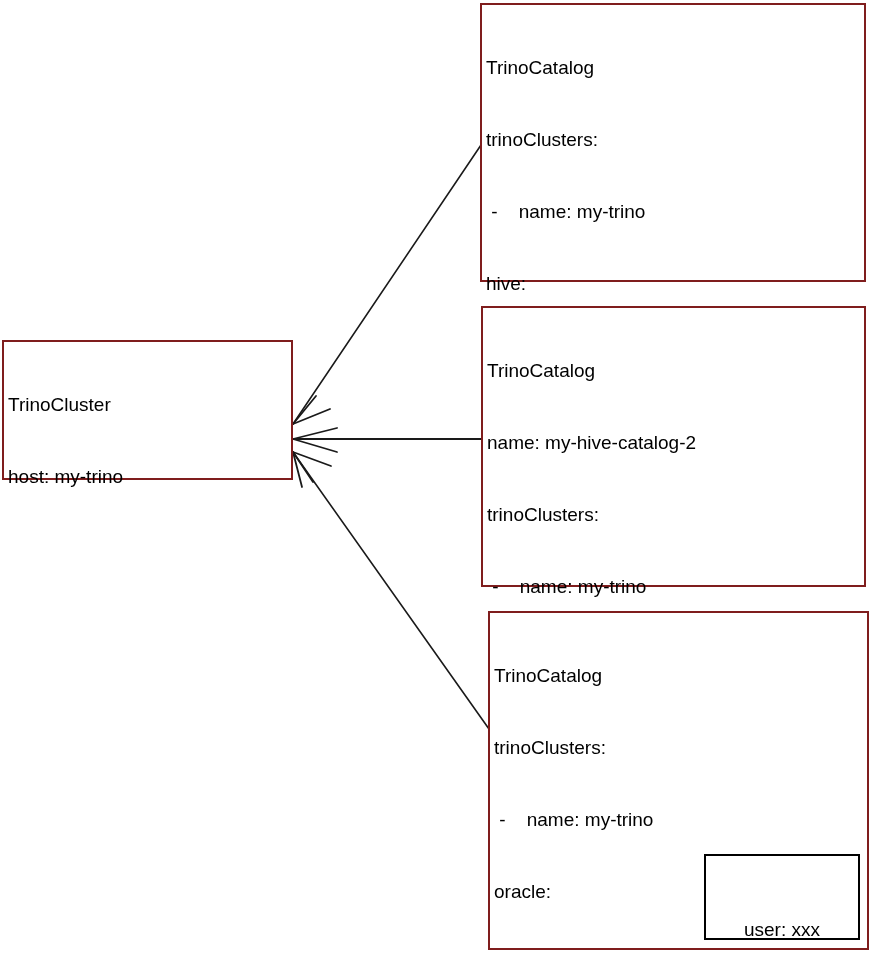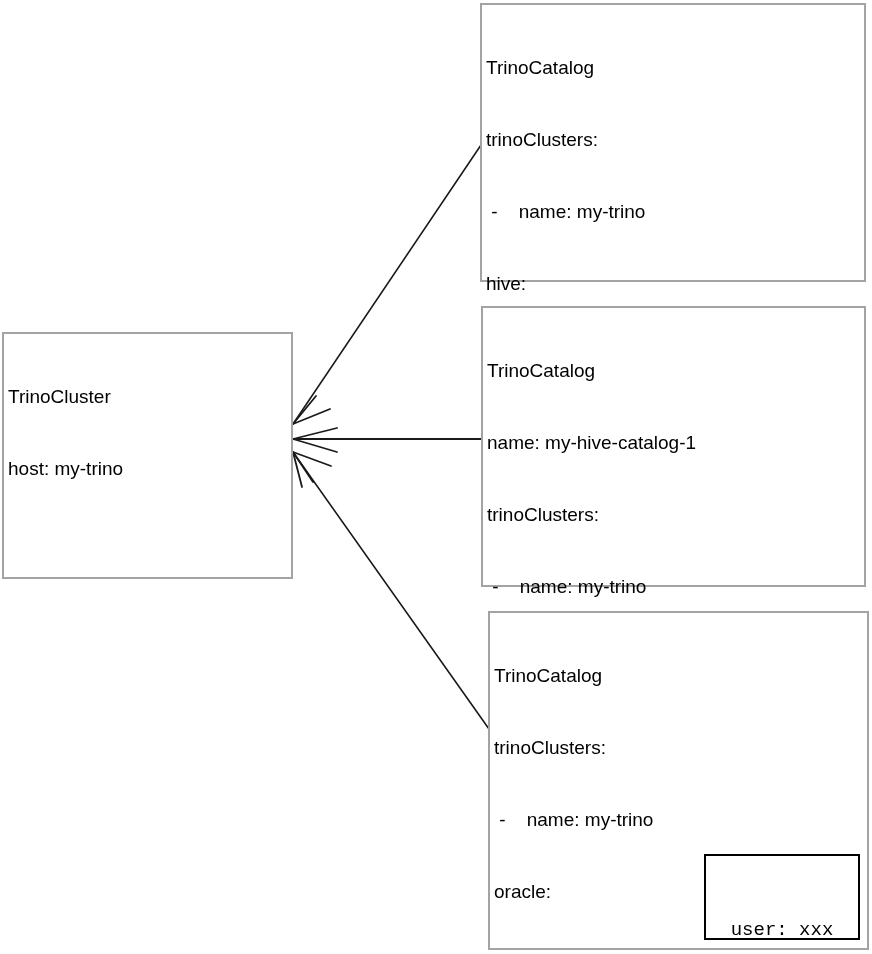--- a/index.html
+++ b/index.html
@@ -22,44 +22,44 @@
     left: 0;
     top: 0;
     width: 872px;
     height: 954px;
     pointer-events: none;
   }
   .node {
     position: absolute;
     box-sizing: border-box;
     background: #ffffff;
-    border: 2px solid #a3a3a3;
+    border: 2px solid #7f1d1d;
   }
   .node-text {
     position: absolute;
     left: 4px;
     top: 3px;
     right: 2px;
     font-size: 19px;
     line-height: 24px;
     color: #000000;
     white-space: pre;
     font-family: "Liberation Sans", sans-serif;
   }
   .yaml-line {
     display: block;
     white-space: pre;
     height: 24px;
   }
   
   #node-cluster {
     left: 2px;
-    top: 332px;
+    top: 340px;
     width: 291px;
-    height: 247px;
+    height: 140px;
   }
   
   #node-catalog-1 {
     left: 480px;
     top: 3px;
     width: 386px;
     height: 279px;
   }
   #node-catalog-2 {
     left: 481px;
@@ -82,21 +82,20 @@
     border: 2px solid #000000;
   }
   #node-secret .node-text {
     left: 0;
     right: 0;
     top: 14px;
     text-align: center;
   }
   #node-secret .yaml-line {
     text-align: center;
-    font-family: Liberation Mono, monospace;
   }
 </style>
 </head>
 <body>
 
 <div id="canvas">
 
   <svg id="wires" width="872" height="954" viewBox="0 0 872 954" xmlns="http://www.w3.org/2000/svg">
     <g fill="none" stroke="#1a1a1a" stroke-width="1.6" stroke-linecap="round">
 
@@ -144,21 +143,21 @@
       <span class="yaml-line">    s3: # S3ConnnectionSpec</span>
       <span class="yaml-line">       inline:</span>
       <span class="yaml-line">           host: minio</span>
       <span class="yaml-line">    metastore: # whatever</span>
     </div>
   </div>
 
   <div class="node" id="node-catalog-2">
     <div class="node-text">
       <span class="yaml-line">TrinoCatalog</span>
-      <span class="yaml-line">name: my-hive-catalog-1</span>
+      <span class="yaml-line">name: my-hive-catalog-2</span>
       <span class="yaml-line">trinoClusters:</span>
       <span class="yaml-line"> -    name: my-trino</span>
       <span class="yaml-line">hive:</span>
       <span class="yaml-line">    hdfs:</span>
       <span class="yaml-line">       # TBD</span>
       <span class="yaml-line">    metastore: # whatever</span>
     </div>
   </div>
 
   <div class="node" id="node-catalog-3">

